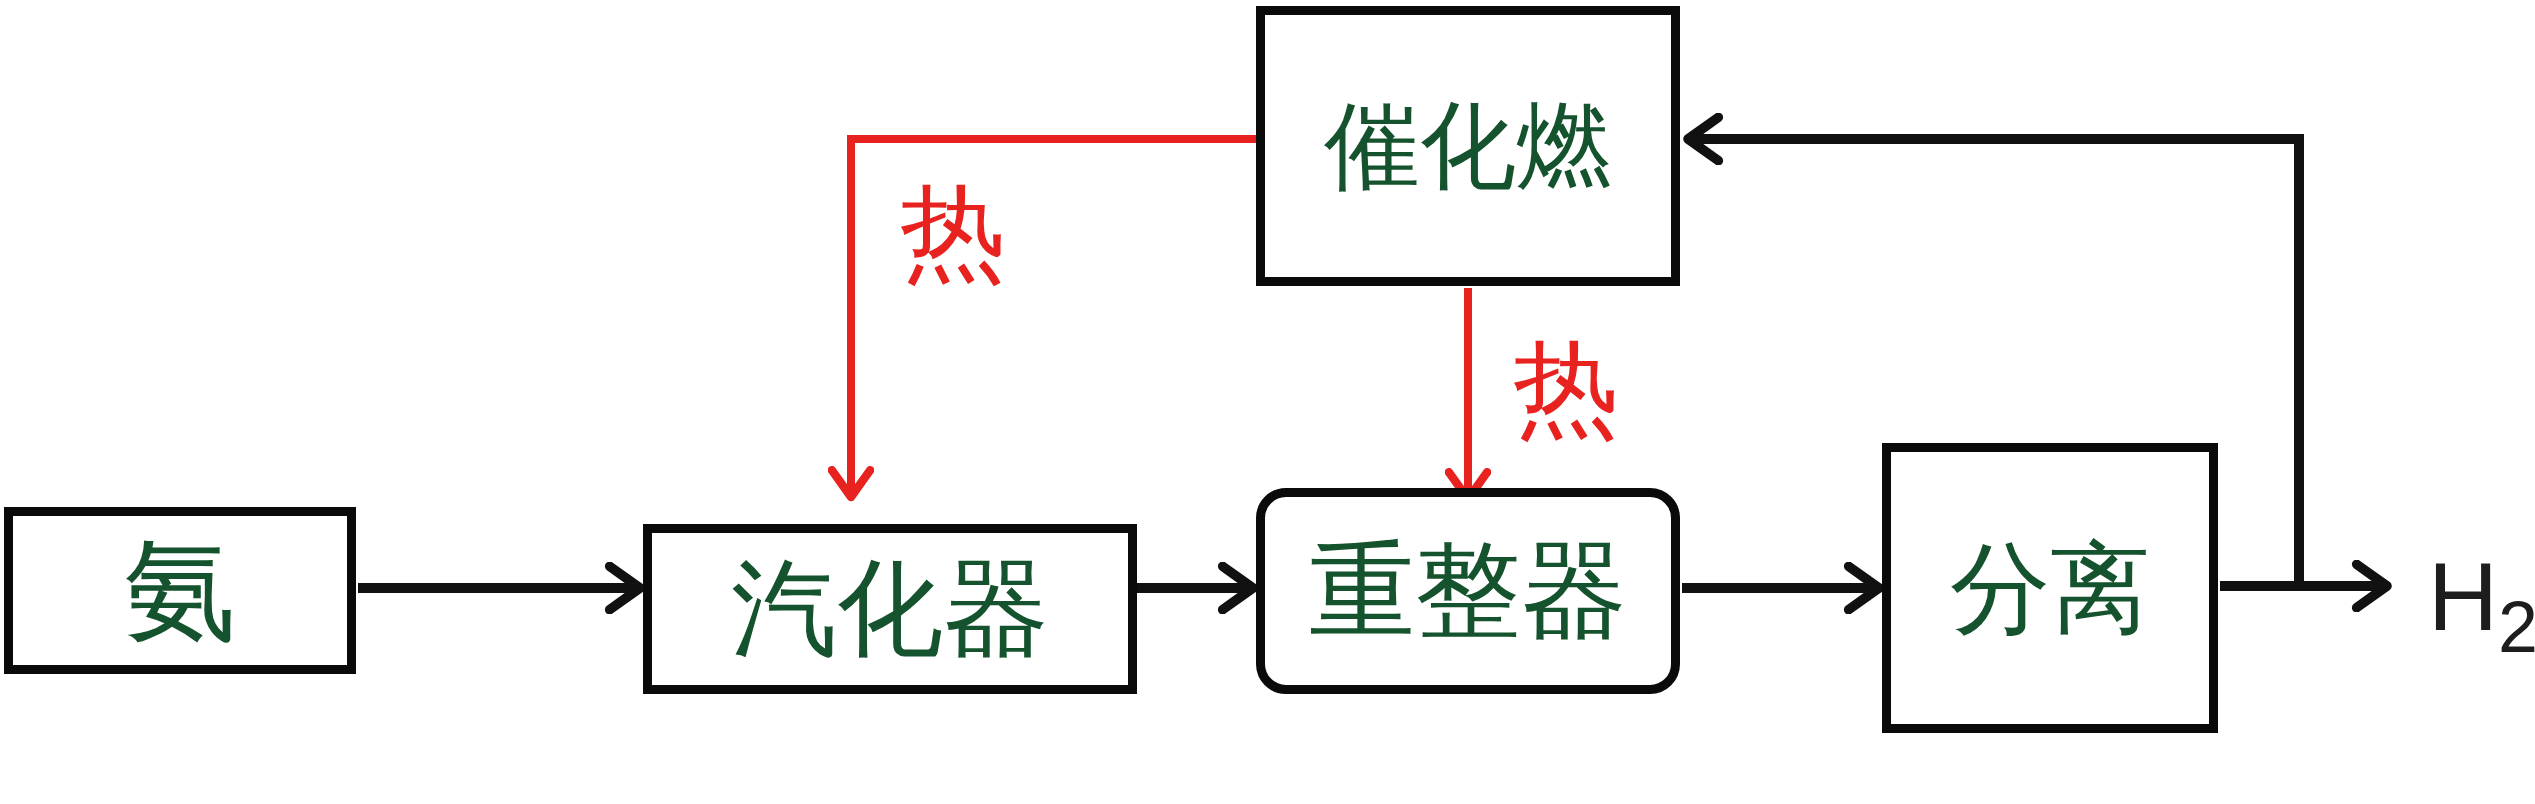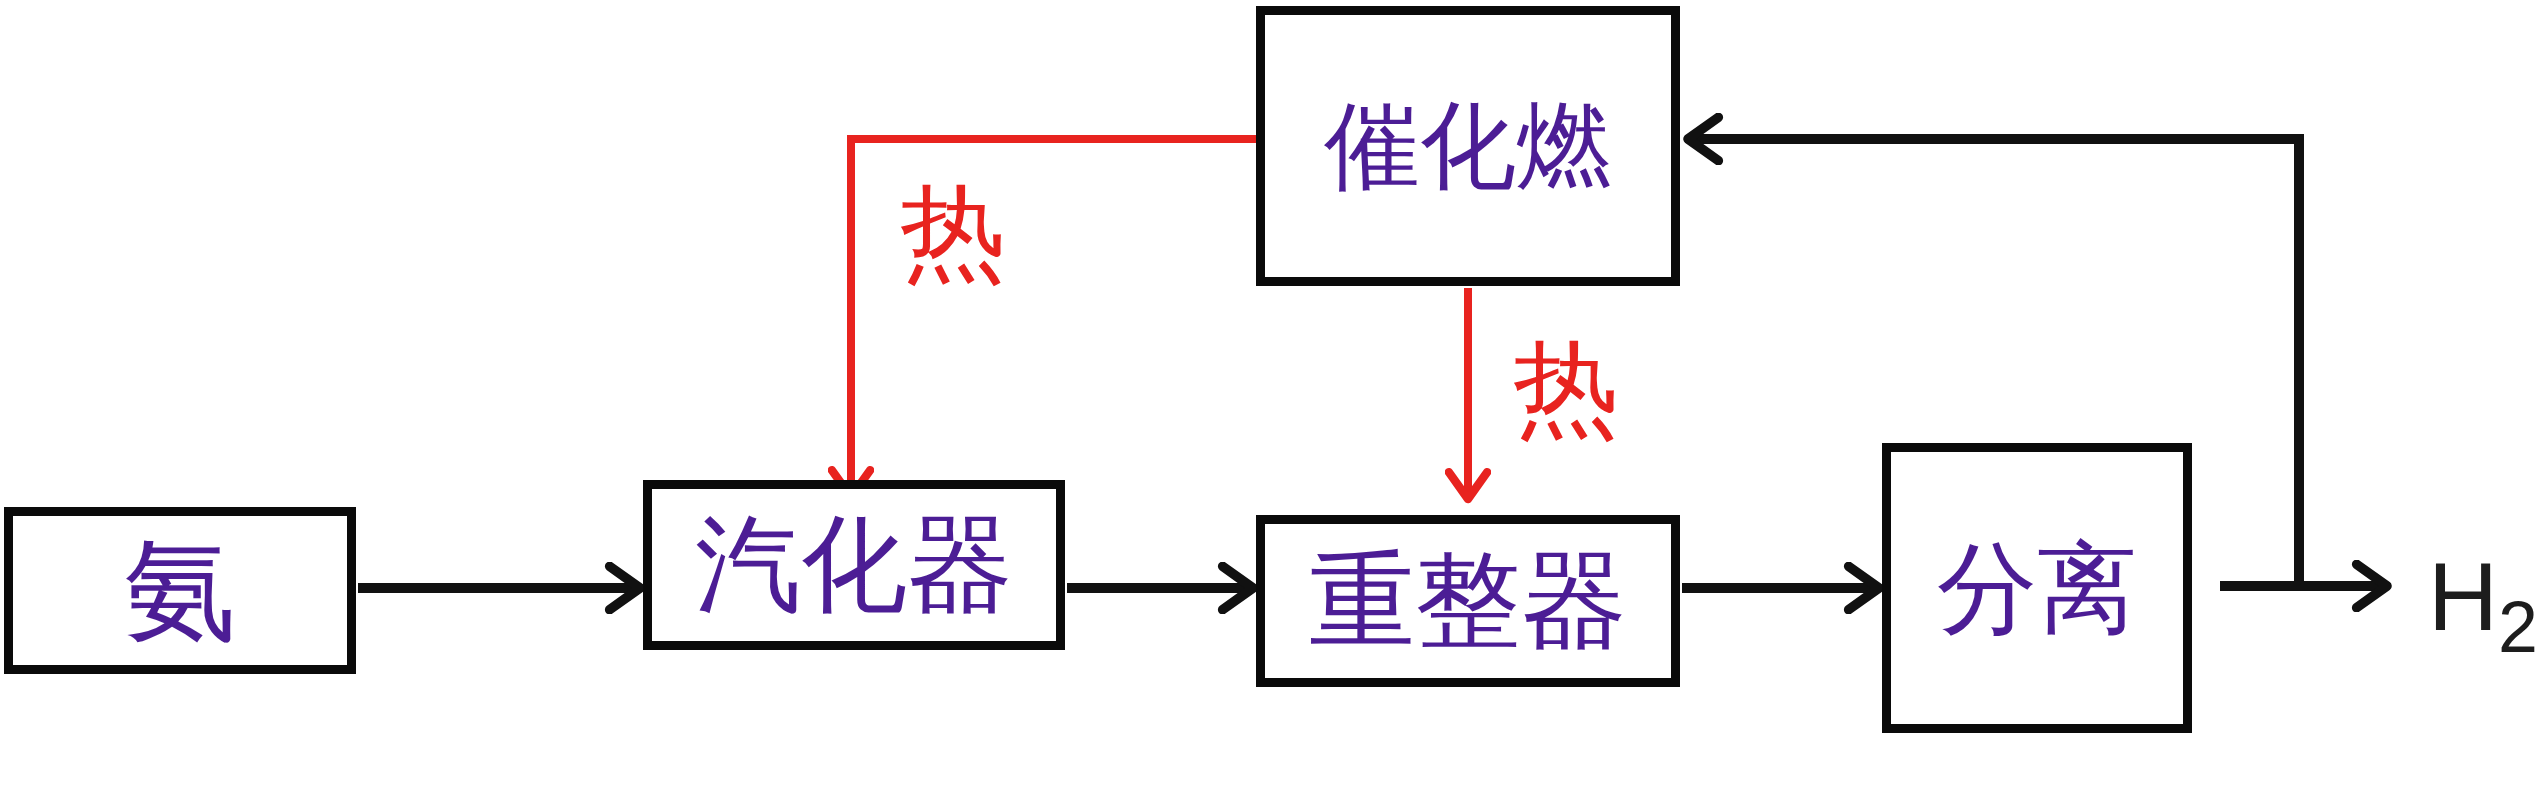--- a/index.html
+++ b/index.html
@@ -19,28 +19,28 @@
   .node {
     position: absolute;
     box-sizing: border-box;
     border: 9px solid #0a0a0a;
     background: #ffffff;
     display: flex;
     flex-direction: row;
     align-items: center;
     justify-content: center;
     text-align: center;
-    color: #4c1d95;
+    color: #14532d;
     z-index: 2;
   }
   .node .ln { line-height: 1.24; white-space: nowrap; }
   .node-ammonia    { left: 4px;    top: 507px; width: 352px; height: 167px; font-size: 112px; }
-  .node-vaporizer  { left: 643px;  top: 480px; width: 422px; height: 170px; font-size: 106px; }
-  .node-reformer   { left: 1256px; top: 515px; width: 424px; height: 172px; font-size: 106px; }
-  .node-separation { left: 1882px; top: 443px; width: 310px; height: 290px; font-size: 100px; gap: 27px; }
+  .node-vaporizer  { left: 643px;  top: 524px; width: 494px; height: 170px; font-size: 106px; }
+  .node-reformer   { left: 1256px; top: 488px; width: 424px; height: 206px; font-size: 106px; border-radius: 30px; }
+  .node-separation { left: 1882px; top: 443px; width: 336px; height: 290px; font-size: 100px; gap: 27px; }
   .node-combustor  { left: 1256px; top: 6px;   width: 424px; height: 280px; font-size: 96px;  }
   .heat-label {
     position: absolute;
     color: #e8231f;
     font-size: 106px;
     line-height: 1;
     z-index: 3;
     white-space: nowrap;
   }
   .heat-label-1 { left: 900px;  top: 179px; }

